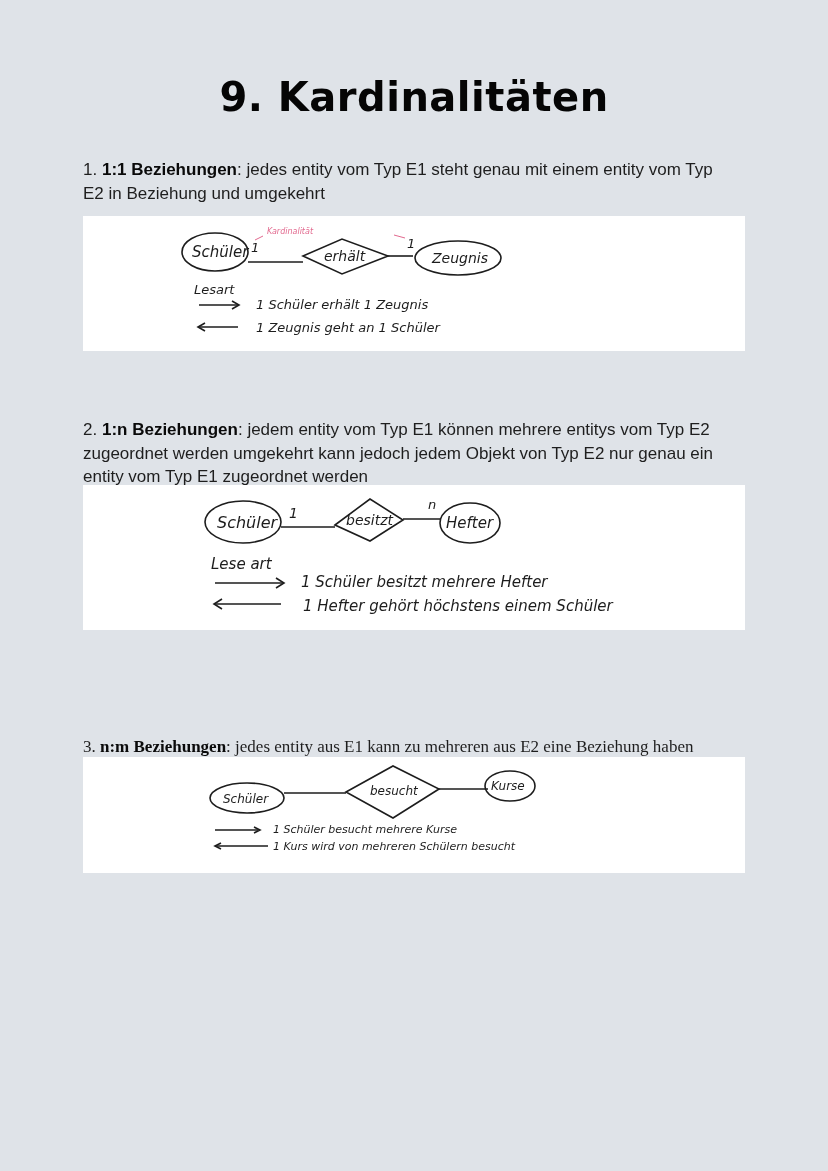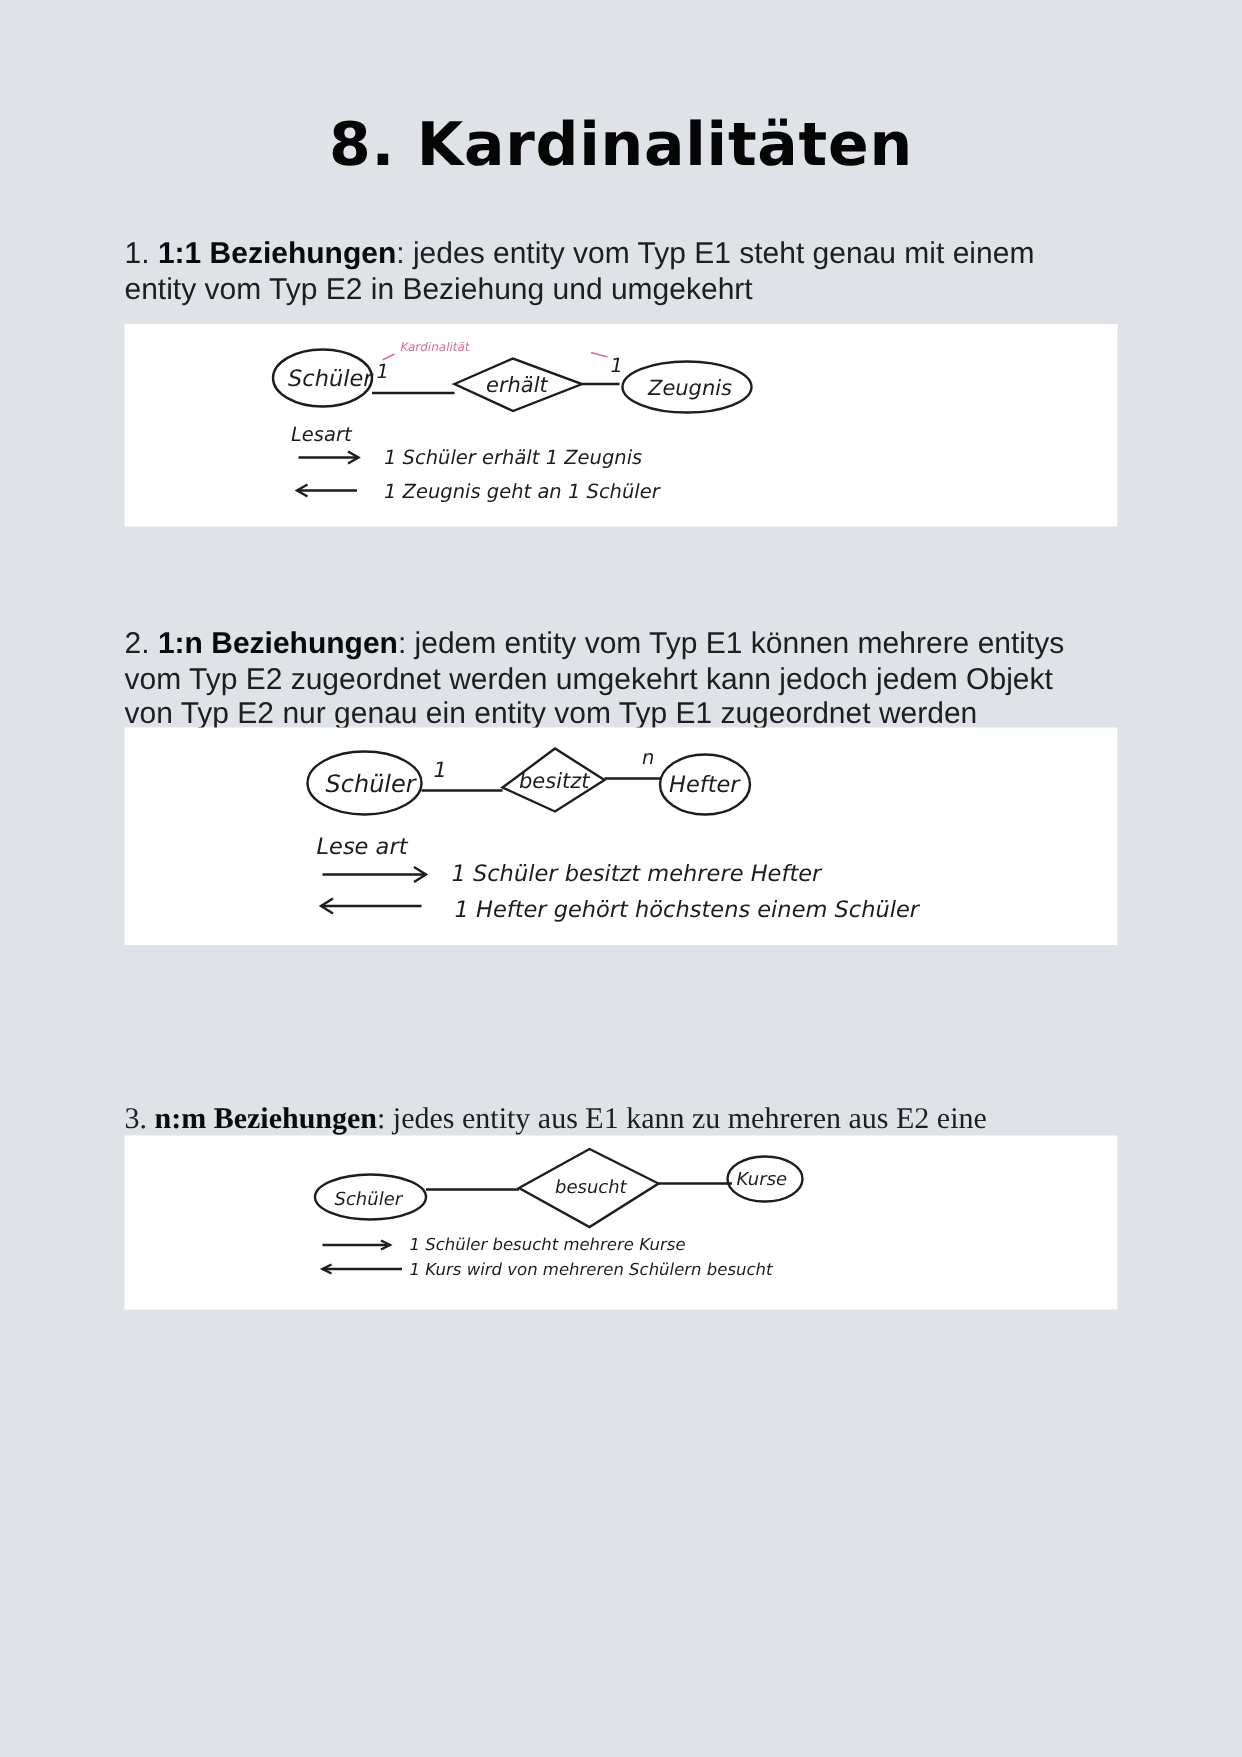--- a/index.html
+++ b/index.html
@@ -16,40 +16,40 @@
       text-align: center;
       font-family: "DejaVu Sans", sans-serif;
       font-weight: bold;
       font-size: 40px;
       letter-spacing: 0.5px;
       color: #050505;
     }
     .desc {
       position: absolute; left: 83px; width: 640px;
       font-family: "Liberation Sans", sans-serif;
-      font-size: 20px; line-height: 23.5px;
+      font-size: 17px; line-height: 23.5px;
       color: #1e1e1e;
     }
     .desc b { font-weight: bold; color: #0a0a0a; }
     .card {
       position: absolute; left: 83px; width: 662px;
       background: #ffffff;
     }
     .card svg { position: absolute; left: 0; top: 0; }
     .hw {
       font-family: "DejaVu Sans", sans-serif;
       fill: #1d1d1d;
       font-style: italic;
     }
     .pink { fill: #e26a8f; }
   </style>
 </head>
 <body>
 
-<div class="title">8. Kardinalitäten</div>
+<div class="title">9. Kardinalitäten</div>
 
 <div class="desc" style="top:158px;">
   <span>1.</span>
   <b>1:1 Beziehungen</b><span>: jedes entity vom Typ E1 steht genau mit einem entity vom Typ E2 in Beziehung und umgekehrt</span>
 </div>
 
 <div class="card" style="top:216px; height:135px;">
   <svg width="662" height="135" viewBox="0 0 662 135">
     <g stroke="#1d1d1d" stroke-width="1.6" fill="none">
       <ellipse cx="132" cy="36" rx="33" ry="19"></ellipse>

